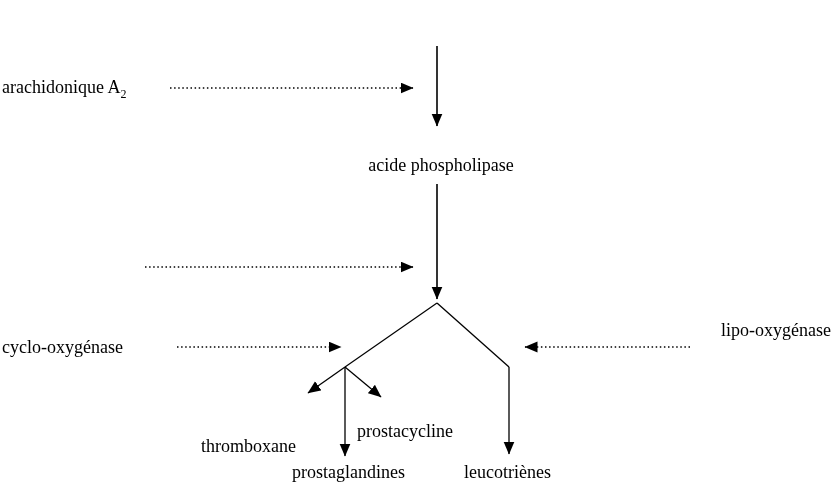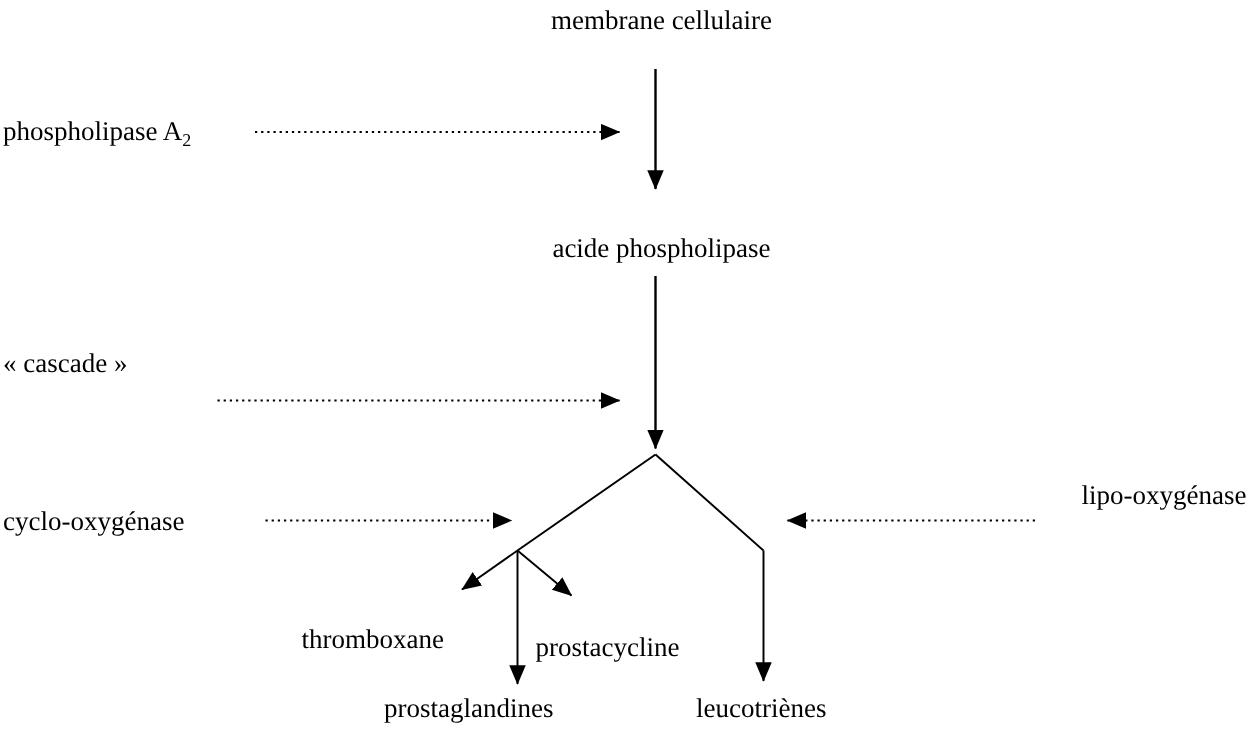--- a/index.html
+++ b/index.html
@@ -54,34 +54,32 @@
     <line x1="437" y1="303" x2="345" y2="367" class="plain"></line>
     <line x1="437" y1="303" x2="509" y2="367" class="plain"></line>
     <line x1="177" y1="347" x2="341" y2="347" class="dotted" marker-end="url(#ah)"></line>
     <line x1="690" y1="347" x2="525" y2="347" class="dotted" marker-end="url(#ah)"></line>
     <line x1="345" y1="367" x2="308" y2="393" class="plain" marker-end="url(#ah)"></line>
     <line x1="345" y1="367" x2="381" y2="397" class="plain" marker-end="url(#ah)"></line>
     <line x1="345" y1="367" x2="345" y2="456" class="plain" marker-end="url(#ah)"></line>
     <line x1="509" y1="367" x2="509" y2="454" class="plain" marker-end="url(#ah)"></line>
   </svg>
 
-  <div class="lbl center" style="left:441px; top:3px">membrane cellulaire</div>
 
 
-  <div class="lbl" style="left:2px; top:77px"><span>phospholipase A</span><sub>2</sub></div>
+  <div class="lbl" style="left:2px; top:77px"><span>arachidonique A</span><sub>2</sub></div>
 
   <div class="lbl center" style="left:441px; top:155px">acide phospholipase</div>
 
-  <div class="lbl" style="left:2px; top:232px">« cascade »</div>
 
   <div class="lbl underline" style="left:2px; top:337px">cyclo-oxygénase</div>
 
   <div class="lbl" style="right:3px; top:320px">lipo-oxygénase</div>
 
-  <div class="lbl" style="left:201px; top:416px">thromboxane</div>
+  <div class="lbl" style="left:201px; top:436px">thromboxane</div>
 
   <div class="lbl" style="left:357px; top:421px">prostacycline</div>
 
-  <div class="lbl" style="left:256px; top:462px">prostaglandines</div>
+  <div class="lbl" style="left:292px; top:462px">prostaglandines</div>
 
   <div class="lbl" style="left:464px; top:462px">leucotriènes</div>
 
 </div>
 
 </body></html>

